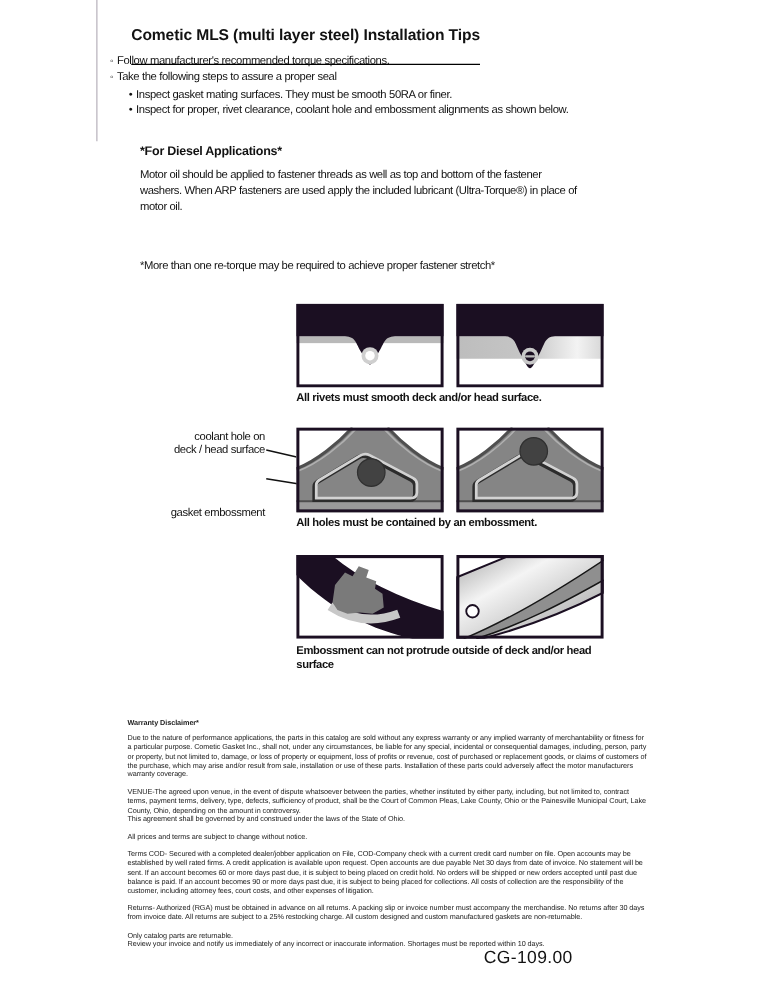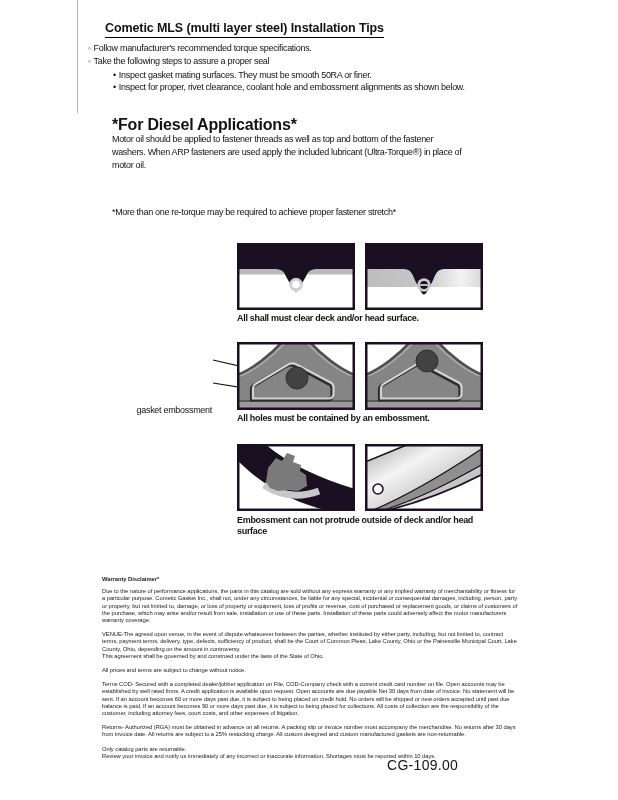--- a/index.html
+++ b/index.html
@@ -2,29 +2,29 @@
 <html><head>
 <meta charset="utf-8">
 <style>
   html,body{margin:0;padding:0;background:#ffffff;}
   body{width:618px;height:800px;position:relative;font-family:"Liberation Sans","DejaVu Sans",sans-serif;color:#121212;}
   #page{position:absolute;inset:0;background:#ffffff;overflow:hidden;}
 
   .scanline{position:absolute;left:77px;top:0;width:1px;height:113px;background:#b9b4bd;}
 
   .title{position:absolute;left:105px;top:21px;font-size:12.5px;font-weight:bold;letter-spacing:-0.1px;
-         border-bottom:1.6px solid #000;padding-bottom:2px;}
+         border-bottom:1.6px solid #000;padding-bottom:16px;}
 
   .bullets{position:absolute;left:88px;top:42px;font-size:9px;letter-spacing:-0.3px;line-height:12.4px;width:430px;}
   .b{white-space:nowrap;}
   .b1::before{content:"\25E6";margin-right:3px;font-size:8px;position:relative;top:-0.5px;}
-  .b2{margin-left:25px;}
+  .b2{margin-left:15px;}
   .b2::before{content:"\2022";margin-right:3px;}
 
-  .h2{position:absolute;left:112px;top:116px;font-size:16px;font-weight:bold;letter-spacing:-0.2px;}
+  .h2{position:absolute;left:112px;top:116px;font-size:10px;font-weight:bold;letter-spacing:-0.2px;}
   .para{position:absolute;left:112px;width:352px;font-size:9px;letter-spacing:-0.32px;line-height:12.9px;}
 
   .dlabel{position:absolute;width:118px;text-align:right;font-size:12.5px;font-weight:400;letter-spacing:0.6px;margin-top:28px;}
   .dbox{position:absolute;width:118px;height:68px;}
   .dbox svg{display:block;width:100%;height:100%;}
   .caption{position:absolute;left:237px;font-size:9px;font-weight:bold;letter-spacing:-0.3px;line-height:11px;}
 
   .callout{position:absolute;left:110px;width:102px;text-align:right;font-size:9px;letter-spacing:-0.3px;line-height:10.2px;}
 
   .warranty{position:absolute;left:102px;top:576px;width:417px;font-size:5.8px;letter-spacing:-0.05px;line-height:7.2px;color:#222;}
@@ -81,25 +81,29 @@
       <rect width="118" height="67" fill="#ffffff"></rect>
       <rect x="0" y="26" width="118" height="18" fill="url(#g1w)"></rect>
       <path d="M0,0 H118 V26 H79 C70,26.5 71,33 65.5,42 C62.5,47.5 61,51.5 59,51.5 C57,51.5 55.5,47.5 52.5,42 C47,33 48,26.5 39,26 H0 Z" fill="#1b0f22"></path>
       <circle cx="59" cy="42" r="6.8" fill="#c9c9c9"></circle>
       <circle cx="59" cy="42" r="3.9" fill="#1b0f22"></circle>
       <rect x="55" y="41.1" width="8" height="1.8" rx="0.9" fill="#bdbdbd"></rect>
       <rect x="1.25" y="1.25" width="115.5" height="64.5" fill="none" stroke="#1b0f22" stroke-width="2.5"></rect>
     </svg>
   </div>
 
-  <div class="caption" style="top:313px;">All shall must clear deck and/or head surface.</div>
+  <div class="caption" style="top:313px;">All rivets must smooth deck and/or head surface.</div>
 
   <div class="dlabel" style="left:237px;top:329px;">RIGHT</div>
   <div class="dlabel" style="left:365px;top:329px;">WRONG</div>
 
+  <div class="callout" style="top:344px;">
+    <div>coolant hole on</div>
+    <div>deck / head surface</div>
+  </div>
   <div class="callout" style="top:377px;margin-top:28px;">gasket embossment</div>
 
   <svg style="position:absolute;left:110px;top:340px;" width="190" height="60">
     <line x1="103" y1="20" x2="181" y2="38" stroke="#111" stroke-width="1.1"></line>
     <line x1="103" y1="43" x2="153" y2="51" stroke="#111" stroke-width="1.1"></line>
   </svg>
 
   <div class="dbox" style="left:237px;top:342px;">
     <svg viewBox="0 0 118 68">
       <rect width="118" height="68" fill="#858585"></rect>

